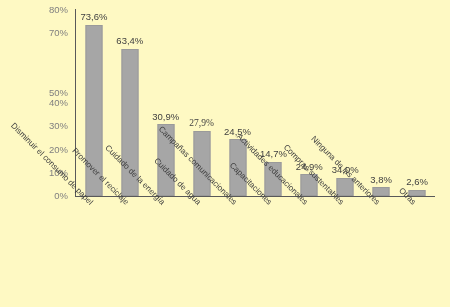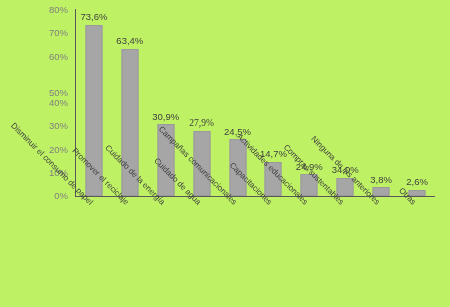--- a/index.html
+++ b/index.html
@@ -7,21 +7,21 @@
     padding: 0;
     background: #ffffff;
   }
   body {
     font-family: "Liberation Sans", sans-serif;
   }
   #chart-root {
     position: relative;
     width: 450px;
     height: 307px;
-    background: #bef264;
+    background: #fef9c3;
     overflow: hidden;
   }
 
   
   
   .plot-area {
     position: absolute;
     left: 76px;
     top: 10px;
     width: 359px;
@@ -125,21 +125,20 @@
   }
 </style>
 </head>
 <body>
 
 <div id="chart-root">
 
   <div class="ytick-wrap">
       <div class="ytick" style="top: 0px;">80%</div>
       <div class="ytick" style="top: 23.25px;">70%</div>
-      <div class="ytick" style="top: 46.5px;">60%</div>
       <div class="ytick" style="top: 83px; text-align: right;">50%</div>
       <div class="ytick" style="top: 93px;">40%</div>
       <div class="ytick" style="top: 116.25px;">30%</div>
       <div class="ytick" style="top: 139.5px;">20%</div>
       <div class="ytick" style="top: 162.75px;">10%</div>
       <div class="ytick" style="top: 186px;">0%</div>
     </div>
 
   <div class="axis-y-line"></div>
   <div class="axis-x-line"></div>

